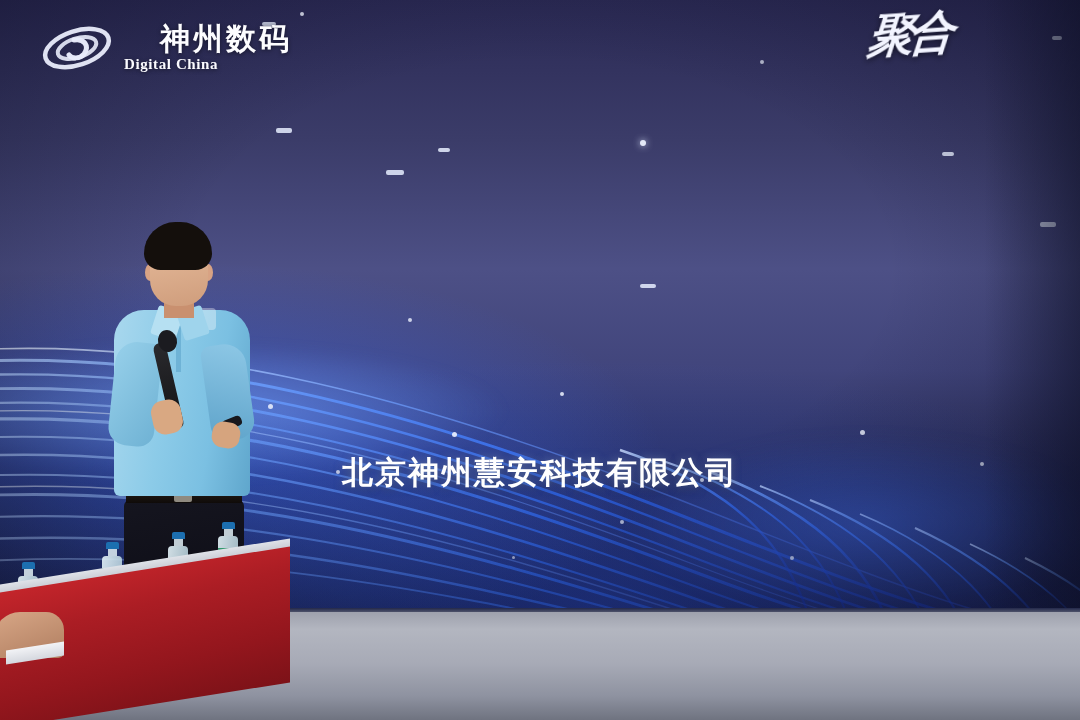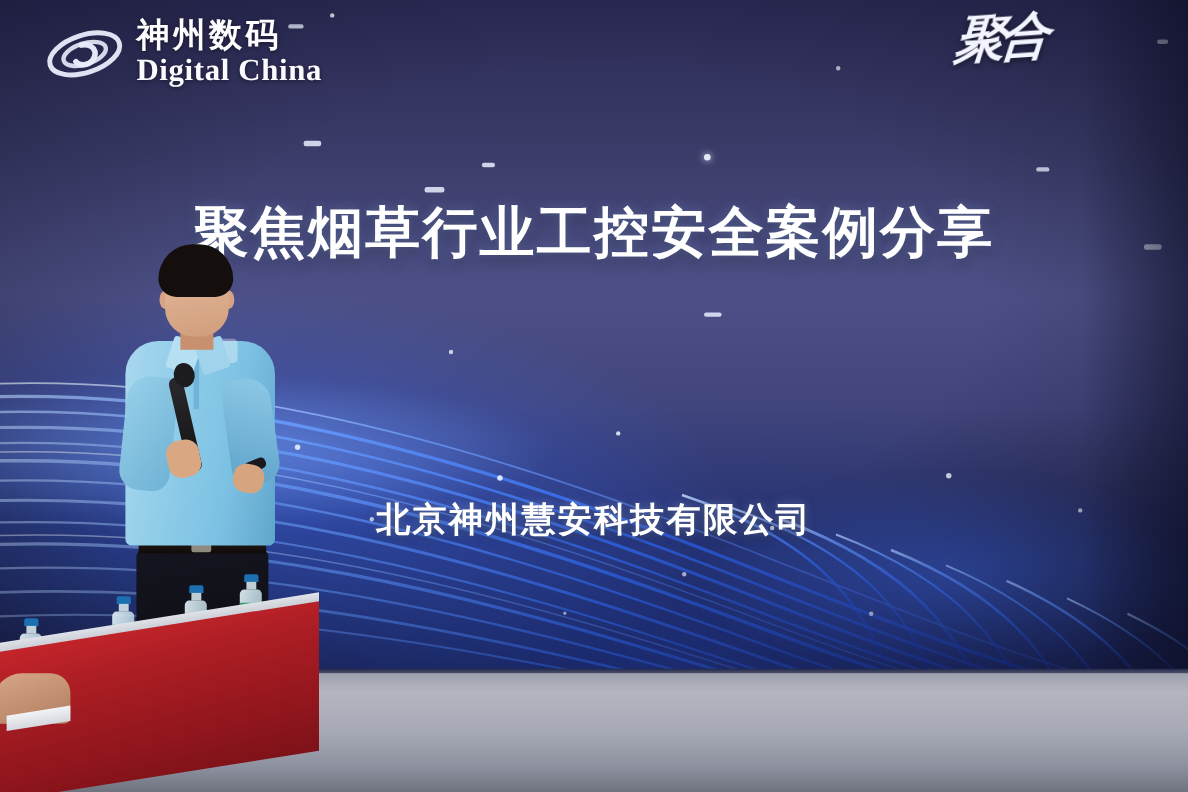--- a/index.html
+++ b/index.html
@@ -40,23 +40,24 @@
   .dash{ position:absolute; background:#e8eeff; border-radius:2px; opacity:.85; }
 
   
   .logo-dc{ position:absolute; left:40px; top:18px; display:flex; align-items:center; gap:10px; }
   .logo-mark{ width:74px; height:60px; }
   .logo-words{ line-height:1; }
   .logo-cn{
     font-size:30px; font-weight:700; color:#fdfdff; letter-spacing:3px;
     font-family:"DejaVu Sans","Liberation Sans",sans-serif;
     text-shadow:0 1px 4px rgba(0,0,0,.5);
+    margin-left:36px;
   }
   .logo-en{
-    font-size:28px; font-weight:700; color:#fbfbff; letter-spacing:.6px;
+    font-size:15px; font-weight:700; color:#fbfbff; letter-spacing:.6px;
     font-family:"Liberation Serif","DejaVu Serif",serif; margin-top:3px;
     text-shadow:0 1px 4px rgba(0,0,0,.5);
   }
 
   .logo-juhe{ position:absolute; right:22px; top:12px; text-align:right; }
   .juhe-script{
     font-size:46px; font-weight:700; color:#f2f4ff; line-height:.96;
     font-family:"DejaVu Sans","Liberation Sans",sans-serif;
     font-style:italic; letter-spacing:-6px; transform:skewX(-8deg) rotate(-4deg);
     text-shadow:0 2px 6px rgba(0,0,0,.55); margin-right:110px;
@@ -313,21 +314,20 @@
     <div class="logo-words">
       <div class="logo-cn">神州数码</div>
       <div class="logo-en">Digital China</div>
     </div>
   </div>
 
   <div class="logo-juhe">
     <div class="juhe-script">聚合</div>
   </div>
 
-  <div class="slide-title">聚焦烟草行业工控安全案例分享</div>
   <div class="slide-company">北京神州慧安科技有限公司</div>
 
   <div class="floor-edge"></div>
   <div class="floor"></div>
 
   <div class="speaker">
     <div class="sp-pants"></div>
     <div class="sp-leg-split"></div>
     <div class="sp-belt"></div>
     <div class="sp-buckle"></div>

